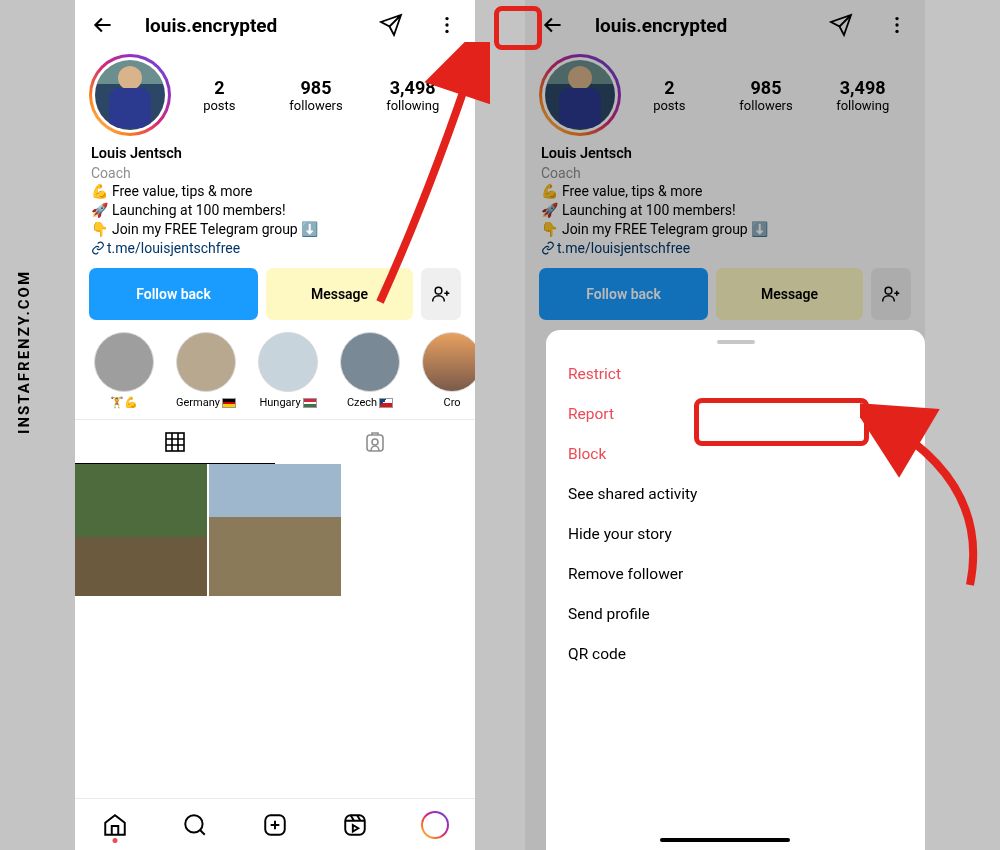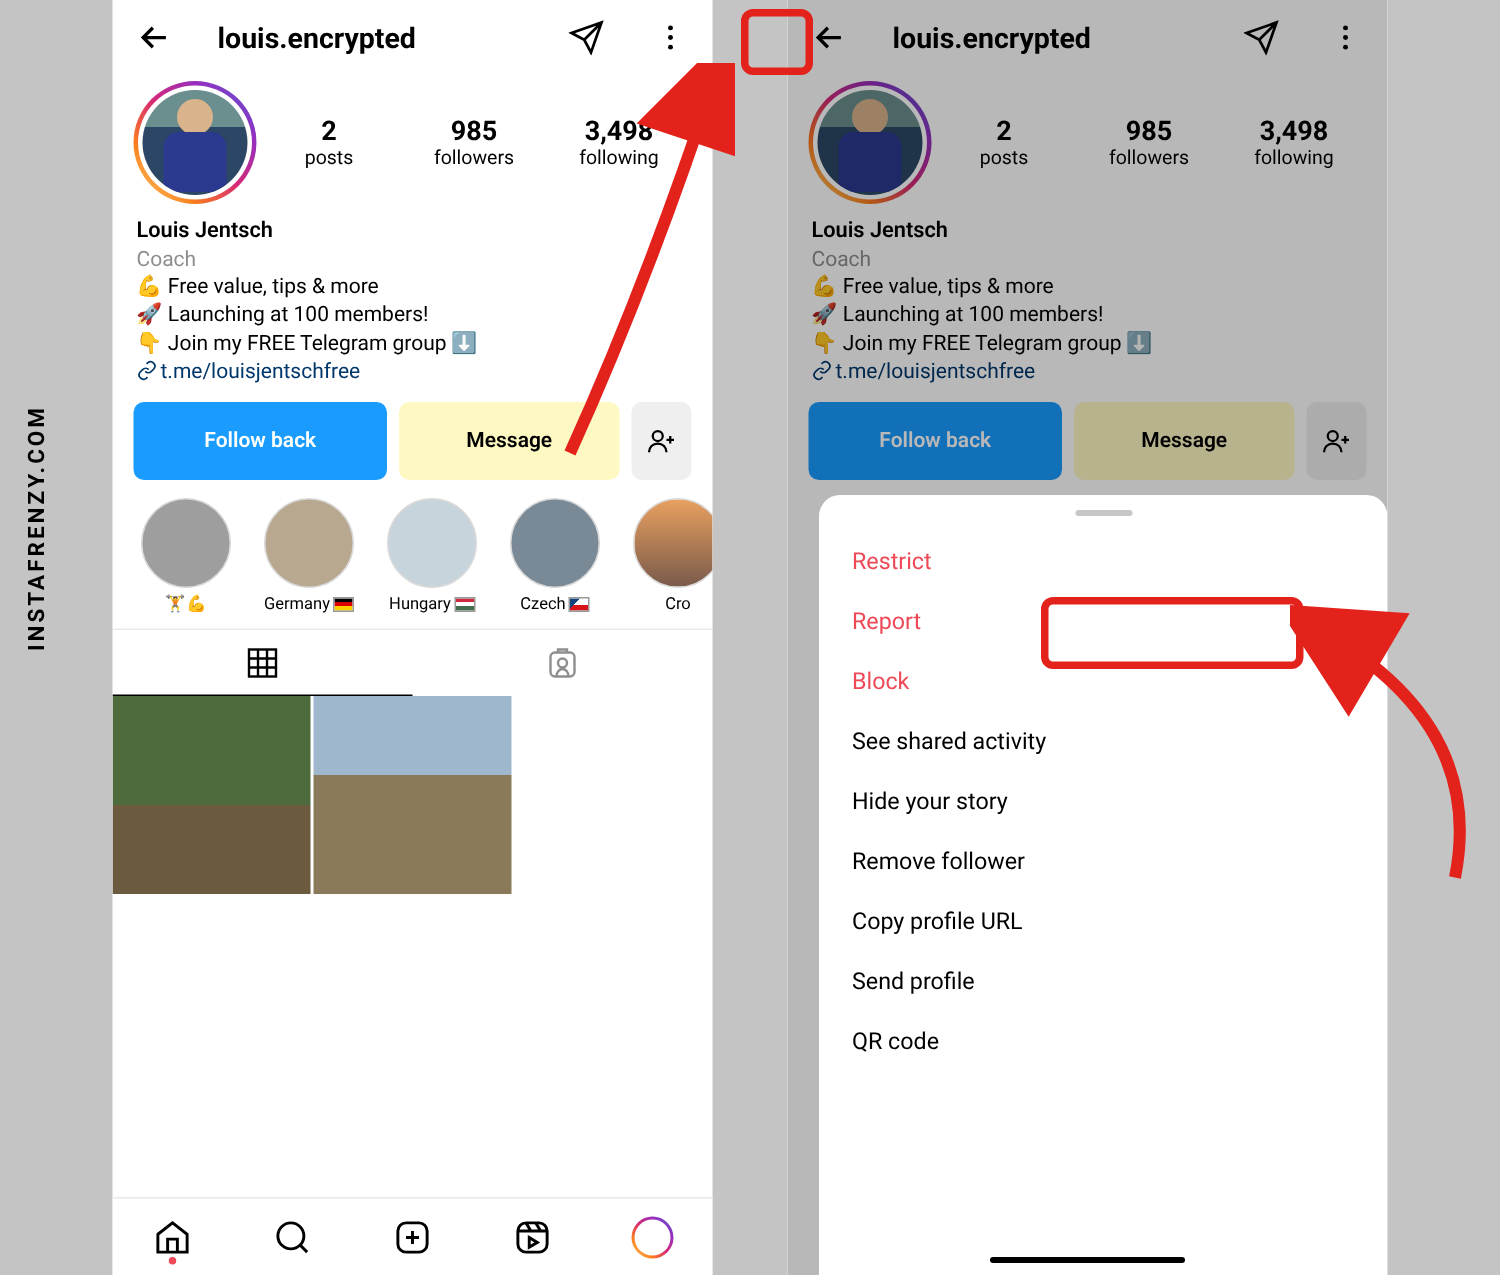--- a/index.html
+++ b/index.html
@@ -279,21 +279,20 @@
   <div class="dim"></div>
 
   <div class="sheet">
     <div class="handle"></div>
     <div class="opt danger">Restrict</div>
     <div class="opt danger">Report</div>
     <div class="opt danger">Block</div>
     <div class="opt">See shared activity</div>
     <div class="opt">Hide your story</div>
     <div class="opt">Remove follower</div>
-    <div class="opt">Copy profile URL</div>
     <div class="opt">Send profile</div>
     <div class="opt">QR code</div>
   </div>
   <div class="home-ind"></div>
 </div>
 
 <div class="anno-box" style="left:494px;top:6px;width:48px;height:44px;"></div>
 <svg class="anno-arrow" style="left:360px;top:42px;" width="130" height="270">
   <defs>
       <marker id="ah1" markerWidth="12" markerHeight="12" refX="6" refY="6" orient="auto">

